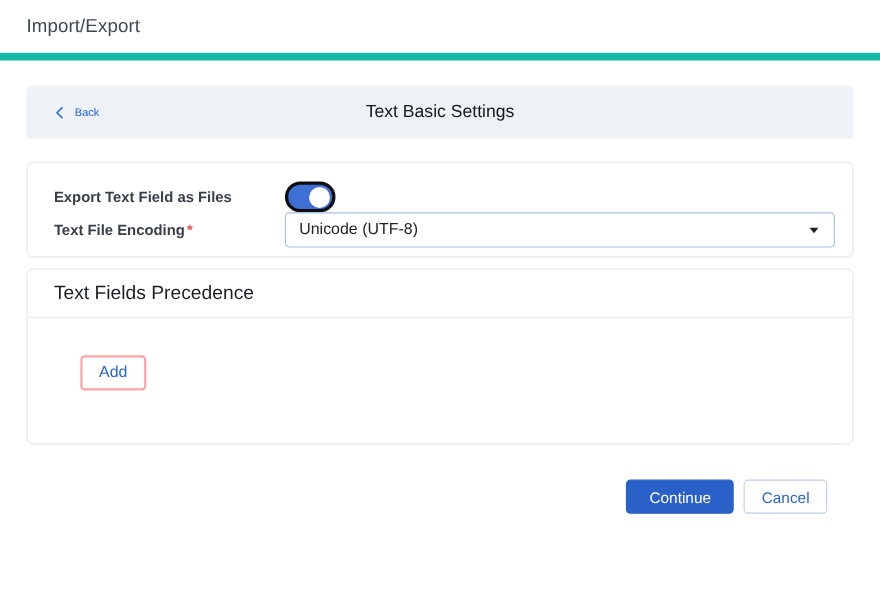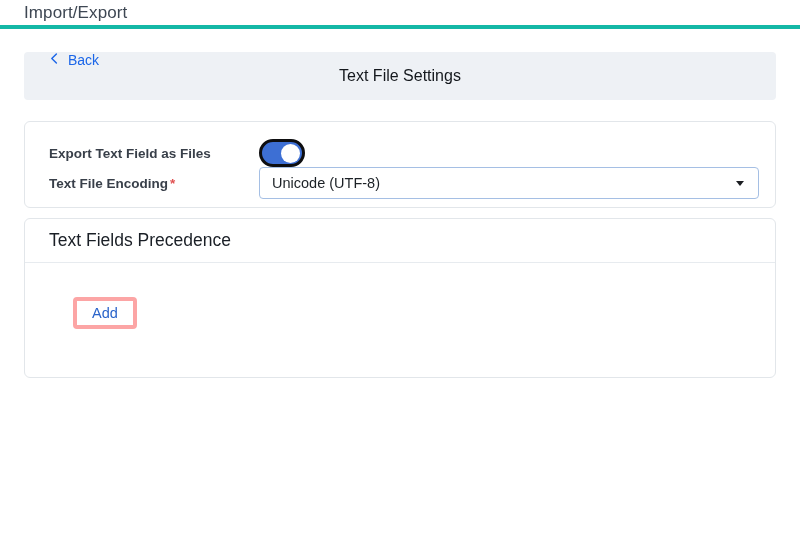--- a/index.html
+++ b/index.html
@@ -1,30 +1,30 @@
 <!DOCTYPE html>
 <html><head>
 <meta charset="utf-8">
 <style>
   * { box-sizing: border-box; margin: 0; padding: 0; }
   html, body { width: 800px; height: 536px; background: #ffffff; overflow: hidden; }
   body { font-family: "Liberation Sans", "DejaVu Sans", sans-serif; color: #1c2127; }
 
   
-  .page-header { height: 29px; padding: 0 24px; display: flex; align-items: center;
-                 border-bottom: 4px solid #14b8a6; }
+  .page-header { height: 55px; padding: 0 24px; display: flex; align-items: center;
+                 border-bottom: 7px solid #14b8a6; }
   .page-title { font-size: 17px; font-weight: 500; color: #3e4753; letter-spacing: .1px; }
 
   .content { margin: 0 24px; }
 
   
   .toolbar { position: relative; margin-top: 23px; height: 48px; background: #eef1f5;
              border-radius: 4px; display: flex; align-items: center; justify-content: center; }
   .back-link { position: absolute; left: 24px; top: 0; height: 48px; display: flex;
-               align-items: flex-start; gap: 7px; color: #1b66e8; font-size: 14px;
+               align-items: center; gap: 7px; color: #1b66e8; font-size: 10px;
                font-weight: 500; cursor: pointer; text-decoration: none; }
   .back-link svg { display: block; }
   .toolbar-title { font-size: 16px; font-weight: 500; color: #14181d; }
 
   
   .card { border: 1px solid #e2e6ea; border-radius: 6px; background: #fff; }
   .card-basic { margin-top: 21px; }
   .card-precedence { margin-top: 10px; }
   .card-header { padding: 11px 24px; border-bottom: 1px solid #e7ebef; }
   .card-heading { font-size: 17.5px; font-weight: 400; color: #1a1f26; }
@@ -52,21 +52,21 @@
             align-items: center; padding: 0 14px 0 12px; font-size: 14.5px;
             color: #1c2126; cursor: pointer; position: relative; }
   .select .caret { width: 0; height: 0; border-left: 4.5px solid transparent;
                    border-right: 4.5px solid transparent; border-top: 5.5px solid #1b1e22;
                    margin-left: auto; flex: none; }
   .select-encoding { flex: 1; border: 1px solid #a5bfe4; }
   .select-choose { width: 188px; border: 1px solid #b7bfc9; flex: none; }
   .select-choose .value { font-style: italic; color: #8a9097; }
 
   .add-button { margin-left: 10px; height: 32px; padding: 0 15px; background: #fff;
-                border: 4px solid #fca5a5; border-radius: 4px; color: #2a64ca;
+                border: 2px solid #fca5a5; border-radius: 4px; color: #2a64ca;
                 font-size: 14.5px; font-weight: 500; font-family: inherit; cursor: pointer; }
 
   
   .footer { margin: 32px 24px 0 0; display: flex; justify-content: flex-end; gap: 9px; }
   .btn { height: 31px; border-radius: 4px; font-size: 14px; font-weight: 500;
          font-family: inherit; cursor: pointer; }
   .btn-primary { background: #2a61c8; border: 1px solid #2a61c8; color: #ffffff;
                  padding: 0 20px; }
   .btn-secondary { background: #ffffff; border: 1px solid #bfcde8; color: #2a64ca;
                    padding: 0 15px; }
@@ -82,21 +82,21 @@
 
   <div class="toolbar">
     <a class="back-link">
       <span style="display:flex">
         <svg width="13" height="13" viewBox="0 0 24 24">
             <polyline points="15.5 3.5 7 12 15.5 20.5" fill="none" stroke="#1b66e8" stroke-width="2.6" stroke-linecap="round" stroke-linejoin="round"></polyline>
           </svg>
       </span>
       <span>Back</span>
     </a>
-    <div class="toolbar-title">Text File Settings</div>
+    <div class="toolbar-title">Text Basic Settings</div>
   </div>
 
   <div class="card card-basic">
     <div class="card-body">
 
       <div class="form-row">
         <div class="form-label">Export Text Field as Files</div>
         <div class="form-control-area">
           <div class="toggle on">
             <div class="knob"></div>
@@ -125,14 +125,18 @@
 
       <div class="form-row">
         <div class="form-control-area">
           <button class="add-button">Add</button>
         </div>
       </div>
 
     </div>
   </div>
 
+  <div class="footer">
+    <button class="btn btn-primary">Continue</button>
+    <button class="btn btn-secondary">Cancel</button>
+  </div>
 
 </div>
 
 </body></html>

